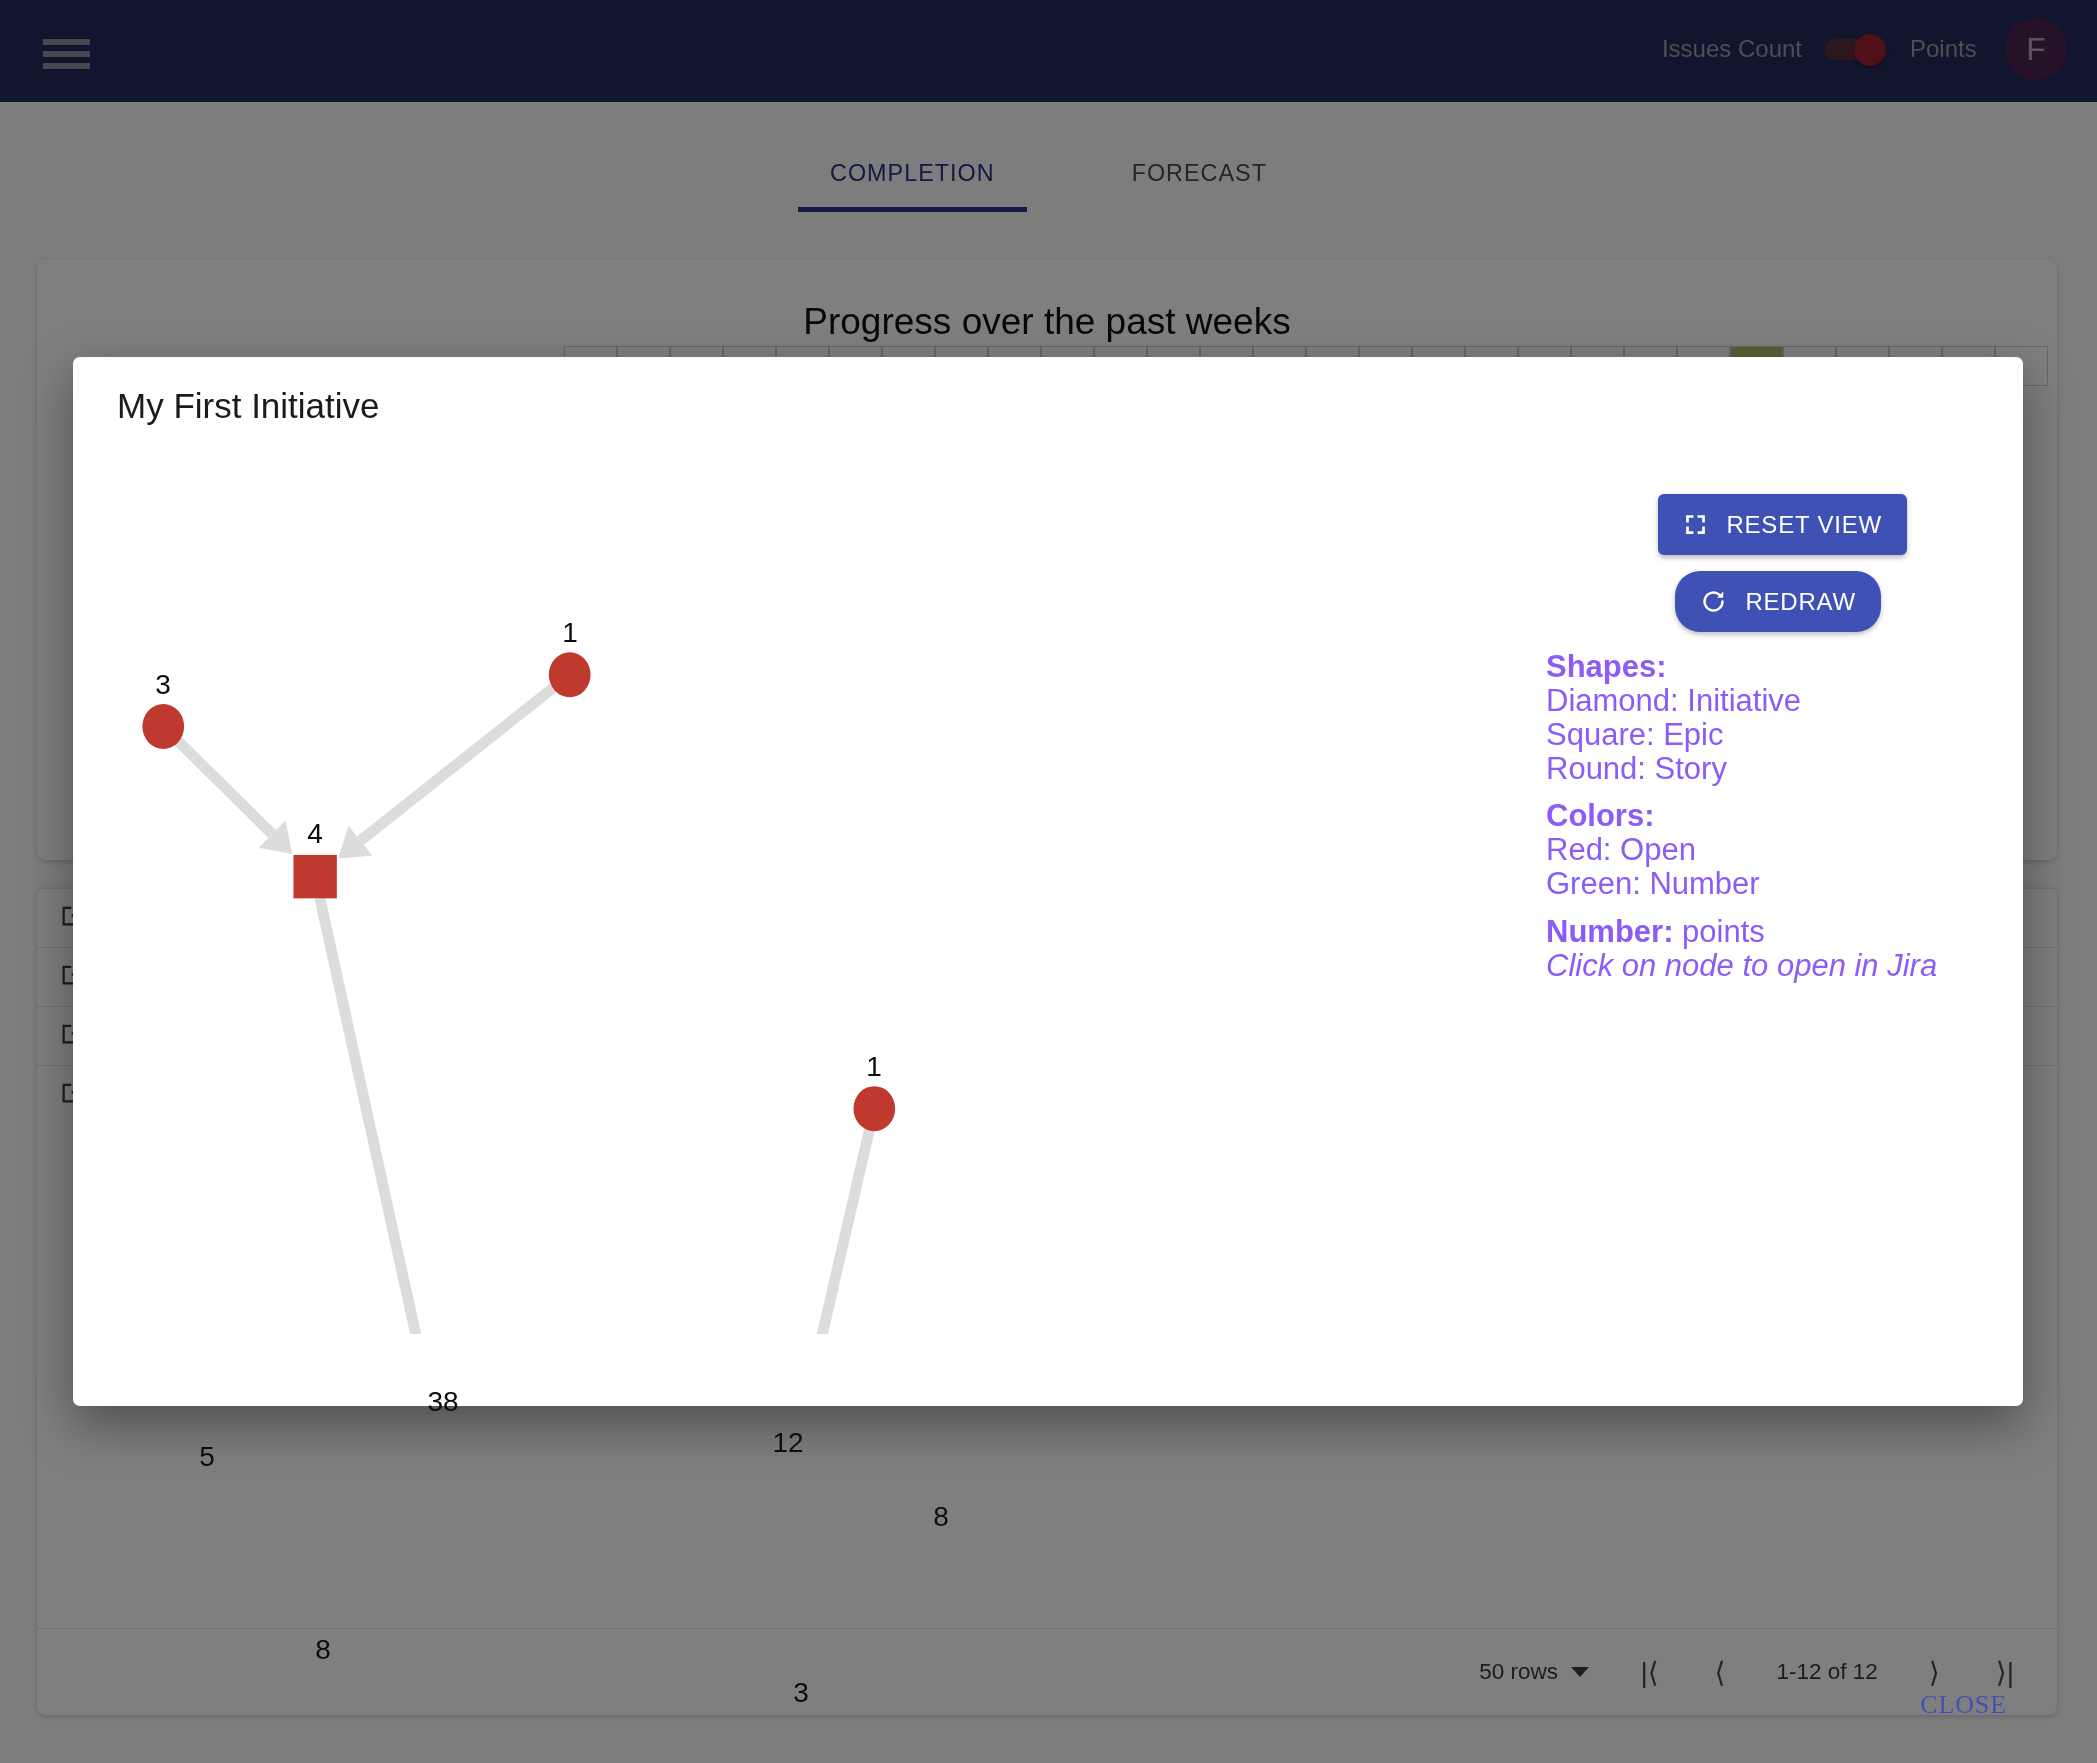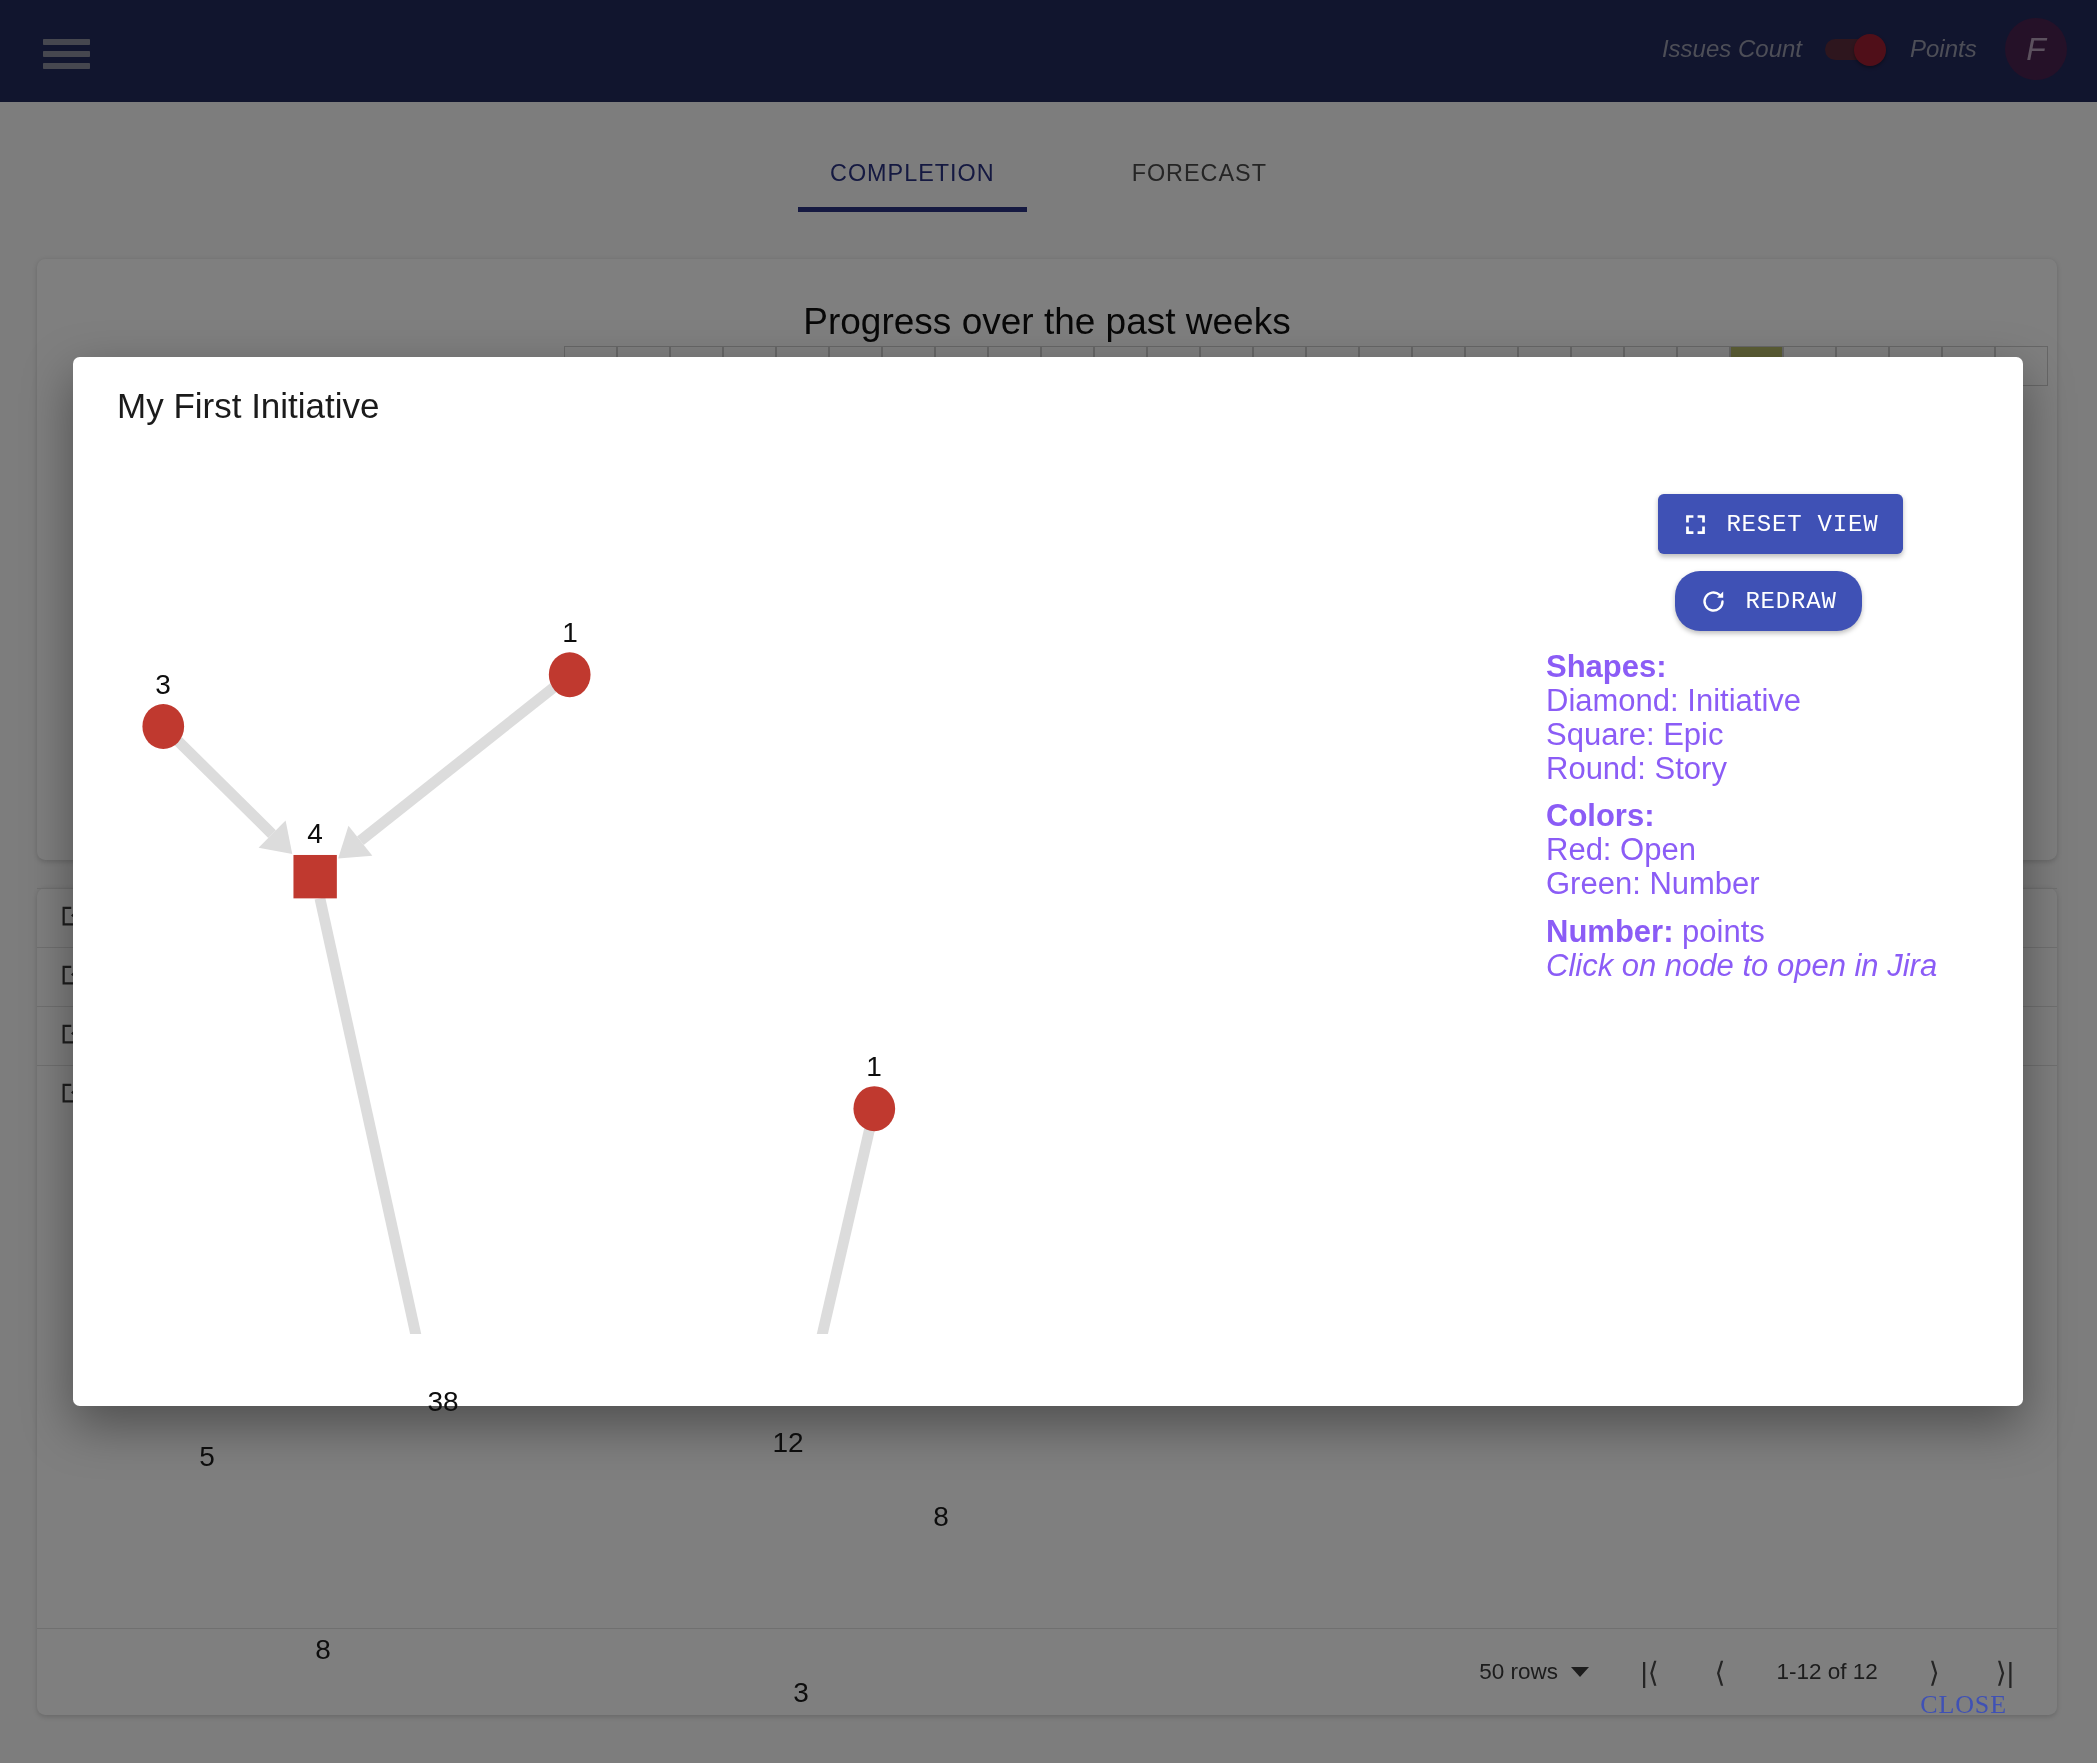--- a/index.html
+++ b/index.html
@@ -24,21 +24,21 @@
     width: 47px; height: 30px; cursor: pointer;
     display: flex; flex-direction: column; justify-content: space-between;
   }
   .hamburger i { display: block; height: 5.8px; background: #8d8f9e; border-radius: 0.8px; }
   .appbar-title {
     position: absolute; left: 0; width: 2097px; text-align: center; top: 28px;
     color: #9a9cae; font-size: 32px; letter-spacing: 0.2px;
   }
   .appbar-right {
     position: absolute; right: 30px; top: 0; height: 98px;
-    display: flex; align-items: center; gap: 20px; font-style: italic;
+    display: flex; align-items: center; gap: 20px;
   }
   .toggle-label { color: #9a9cae; font-size: 24px; }
   .switch {
     position: relative; width: 68px; height: 33px; cursor: pointer;
     display: flex; align-items: center;
   }
   .switch .track {
     position: absolute; left: 3.3px; top: 6.7px; width: 58px; height: 21px;
     background: #5d2c3c; border-radius: 11.7px;
   }
@@ -137,21 +137,21 @@
     box-shadow: 0 18.4px 50px rgba(0,0,0,.38);
   }
   .modal-title {
     position: absolute; left: 117px; top: 386px;
     font-size: 35px; color: #1b1b1b;
   }
   .btn {
     position: absolute; display: flex; align-items: center; gap: 18.4px;
     background: #3f51b5; color: #fff; border: none; border-radius: 5.8px;
     font-size: 24px; letter-spacing: 0.8px; padding: 16.7px 25px; cursor: pointer;
-    box-shadow: 0 2.5px 5px rgba(0,0,0,.26); font-family: Liberation Mono, monospace;
+    box-shadow: 0 2.5px 5px rgba(0,0,0,.26); font-family: Liberation Sans, sans-serif;
   }
   .btn-reset { left: 1658px; top: 494px; }
   .btn-redraw { left: 1675px; top: 571px; border-radius: 25px; }
 
   .legend {
     position: absolute; left: 1546px; top: 650px;
     font-size: 31px; color: #8b5cf6; line-height: 34px;
   }
   .legend b { font-weight: bold; }
   .legend .sec { margin-top: 13.4px; }

